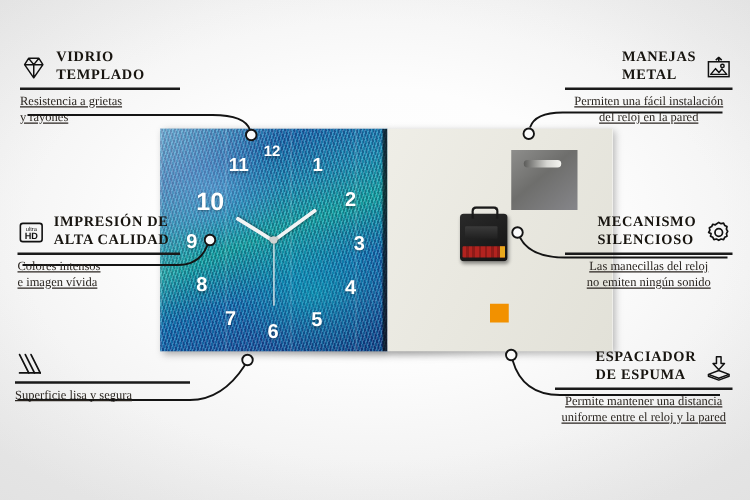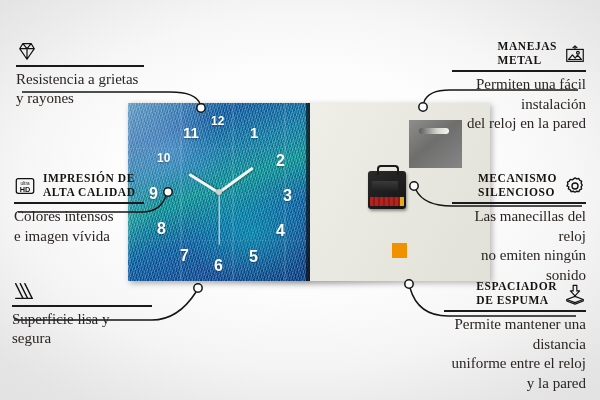--- a/index.html
+++ b/index.html
@@ -75,22 +75,22 @@
     background:rgba(120,120,115,.45);filter:blur(.4px);z-index:-1;}
 
   
   .callout{position:absolute;}
   .head{display:flex;align-items:center;gap:7px;}
   .head.right{justify-content:flex-end;}
   .title{font-weight:700;font-size:11.5px;letter-spacing:.55px;color:#17140f;
     line-height:1.18;text-transform:uppercase;white-space:pre-line;}
   .title.r{}
   .rule{height:1.6px;background:#1a1a1a;margin:3px 0 3px;}
-  .sub{font-size:15px;color:#2a2520;line-height:1.32;white-space:pre-line;}
-  .sub.r{text-align:right;}
+  .sub{font-size:10px;color:#2a2520;line-height:1.32;white-space:pre-line;text-decoration:underline;}
+  .sub.r{text-align:center;}
   .ico{width:22px;height:22px;flex:0 0 22px;display:block;}
   .ico svg{display:block;width:22px;height:22px;}
 
   svg.conn{position:absolute;overflow:visible;pointer-events:none;}
   svg.conn path{fill:none;stroke:#141414;stroke-width:1.5;}
   svg.conn circle{fill:#fbfbfb;stroke:#141414;stroke-width:1.5;}
 </style>
 </head>
 <body>
 
@@ -106,21 +106,21 @@
       <span class="num" style="left:83px;top:12px;font-size:12px;">12</span>
       <span class="num" style="left:122px;top:22px;">1</span>
       <span class="num" style="left:148px;top:50px;font-size:16px;">2</span>
       <span class="num" style="left:155px;top:85px;font-size:16px;">3</span>
       <span class="num" style="left:148px;top:120px;font-size:16px;">4</span>
       <span class="num" style="left:121px;top:146px;font-size:16px;">5</span>
       <span class="num" style="left:86px;top:155px;font-size:16px;">6</span>
       <span class="num" style="left:52px;top:145px;font-size:16px;">7</span>
       <span class="num" style="left:29px;top:118px;font-size:16px;">8</span>
       <span class="num" style="left:21px;top:83px;font-size:16px;">9</span>
-      <span class="num" style="left:29px;top:49px;font-size:12px;">10</span>
+      <span class="num" style="left:29px;top:49px;font-size:20px;">10</span>
       <span class="num" style="left:55px;top:22px;">11</span>
 
       <div class="hand" style="left:91px;top:88px;width:35px;height:3.4px;transform:rotate(-148deg);"></div>
       <div class="hand" style="left:91px;top:88px;width:42px;height:3.4px;transform:rotate(-36deg);"></div>
       <div class="hand" style="left:91px;top:89px;width:52px;height:1.3px;transform:rotate(90deg);"></div>
       <div id="cap" style="left:88px;top:86px;"></div>
     </div>
 
     <div class="panel" id="clock-back">
       <div id="hanger">
@@ -157,20 +157,22 @@
     <circle cx="409" cy="284" r="4.2"></circle>
   </svg>
 
   <div class="callout" style="left:16px;top:40px;width:128px;">
     <div class="head">
       <span class="ico">
         <svg viewBox="0 0 24 24">
             <path d="M4 9.5h16L12 21 4 9.5z M4 9.5 7.5 4h9L20 9.5 M7.5 4 12 9.5 16.5 4 M4 9.5h16 M12 9.5 12 21" fill="none" stroke="#111" stroke-width="1.3" stroke-linejoin="round"></path>
           </svg>
       </span>
+      <span class="title">Vidrio
+templado</span>
     </div>
     <div class="rule"></div>
     <div class="sub">Resistencia a grietas
 y rayones</div>
   </div>
 
   <div class="callout" style="left:14px;top:172px;width:130px;">
     <div class="head">
       <span class="ico">
         <svg viewBox="0 0 24 24">

